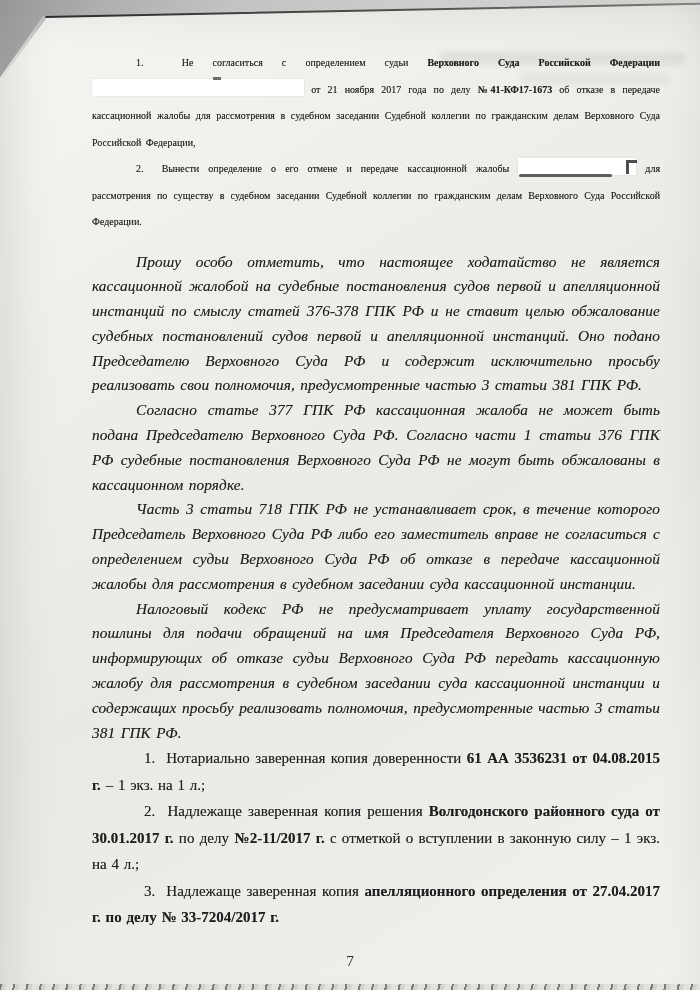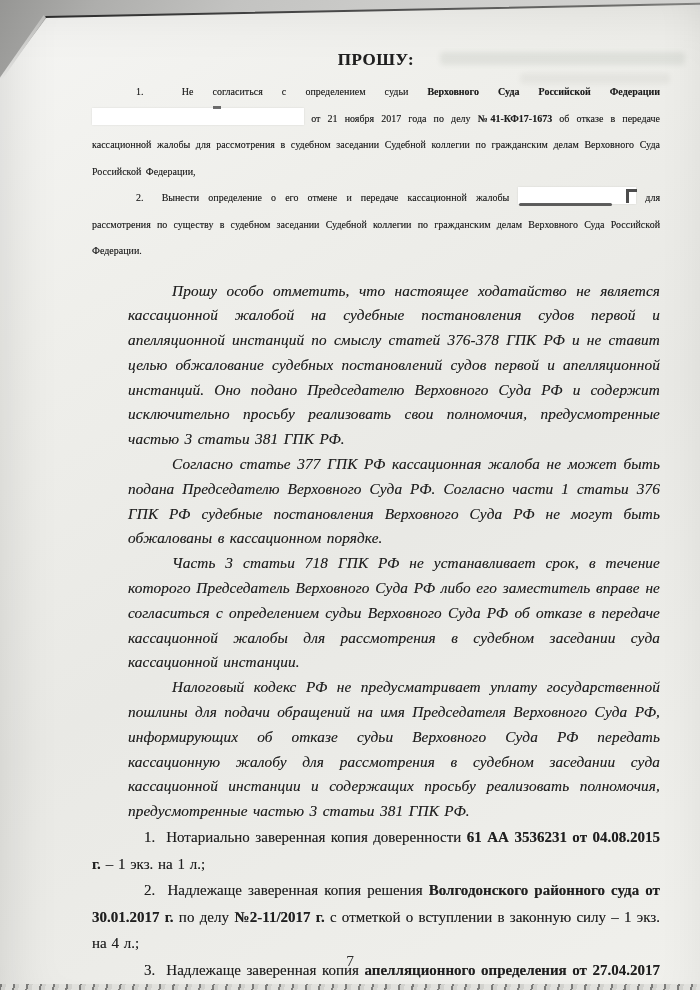--- a/index.html
+++ b/index.html
@@ -63,21 +63,21 @@
   }
   .doc-title {
     font-size: 17px; font-weight: bold; text-align: center;
     letter-spacing: 0.6px; margin: 0 0 9px 0;
   }
   .para { margin: 0; text-align: justify; }
   .sec-request .para {
     font-size: 10px; line-height: 26.5px;
     text-indent: 44px; word-spacing: 2px;
   }
-  .sec-note { margin-top: 14px; margin-left: 36px; }
+  .sec-note { margin-top: 14px; }
   .sec-note .para {
     font-style: italic; font-size: 15.3px; line-height: 24.8px;
     text-indent: 44px; word-spacing: 1.5px; letter-spacing: 0.1px;
   }
   .attach-heading {
     font-weight: bold; font-size: 15.2px; line-height: 26px;
     margin: 13px 0 2px 0; text-indent: 34px;
   }
   .sec-attach .para {
     font-size: 15px; line-height: 26.5px;
@@ -116,21 +116,20 @@
 <body>
 
 <div class="scan-bed"></div>
 
 <div class="page">
   <div class="ghost-smudge-1"></div>
   <div class="ghost-smudge-2"></div>
 
   <div class="content" style="color: rgb(31, 31, 31);">
 
-    <p class="doc-title">ПРОШУ:</p>
 
     <div class="sec-request">
       <p class="para"><span>1.&nbsp;&nbsp;Не согласиться с определением судьи </span><span class="bold">Верховного Суда Российской Федерации</span><span class="redaction mark" style="width: 212px;"></span><span> от 21 ноября 2017 года по делу </span><span class="bold">№41-КФ17-1673</span><span> об отказе в передаче кассационной жалобы для рассмотрения в судебном заседании Судебной коллегии по гражданским делам Верховного Суда Российской Федерации,</span></p>
       <p class="para"><span>2.&nbsp;&nbsp;Вынести определение о его отмене и передаче кассационной жалобы </span><span class="redaction dirty" style="width: 118px;"></span><span> для рассмотрения по существу в судебном заседании Судебной коллегии по гражданским делам Верховного Суда Российской Федерации.</span></p>
     </div>
 
     <div class="sec-note">
       <p class="para"><span>Прошу особо отметить, что настоящее ходатайство не является кассационной жалобой на судебные постановления судов первой и апелляционной инстанций по смыслу статей 376-378 ГПК РФ и не ставит целью обжалование судебных постановлений судов первой и апелляционной инстанций. Оно подано Председателю Верховного Суда РФ и содержит исключительно просьбу реализовать свои полномочия, предусмотренные частью 3 статьи 381 ГПК РФ.</span></p>
       <p class="para"><span>Согласно статье 377 ГПК РФ кассационная жалоба не может быть подана Председателю Верховного Суда РФ. Согласно части 1 статьи 376 ГПК РФ судебные постановления Верховного Суда РФ не могут быть обжалованы в кассационном порядке.</span></p>
       <p class="para"><span>Часть 3 статьи 718 ГПК РФ не устанавливает срок, в течение которого Председатель Верховного Суда РФ либо его заместитель вправе не согласиться с определением судьи Верховного Суда РФ об отказе в передаче кассационной жалобы для рассмотрения в судебном заседании суда кассационной инстанции.</span></p>

